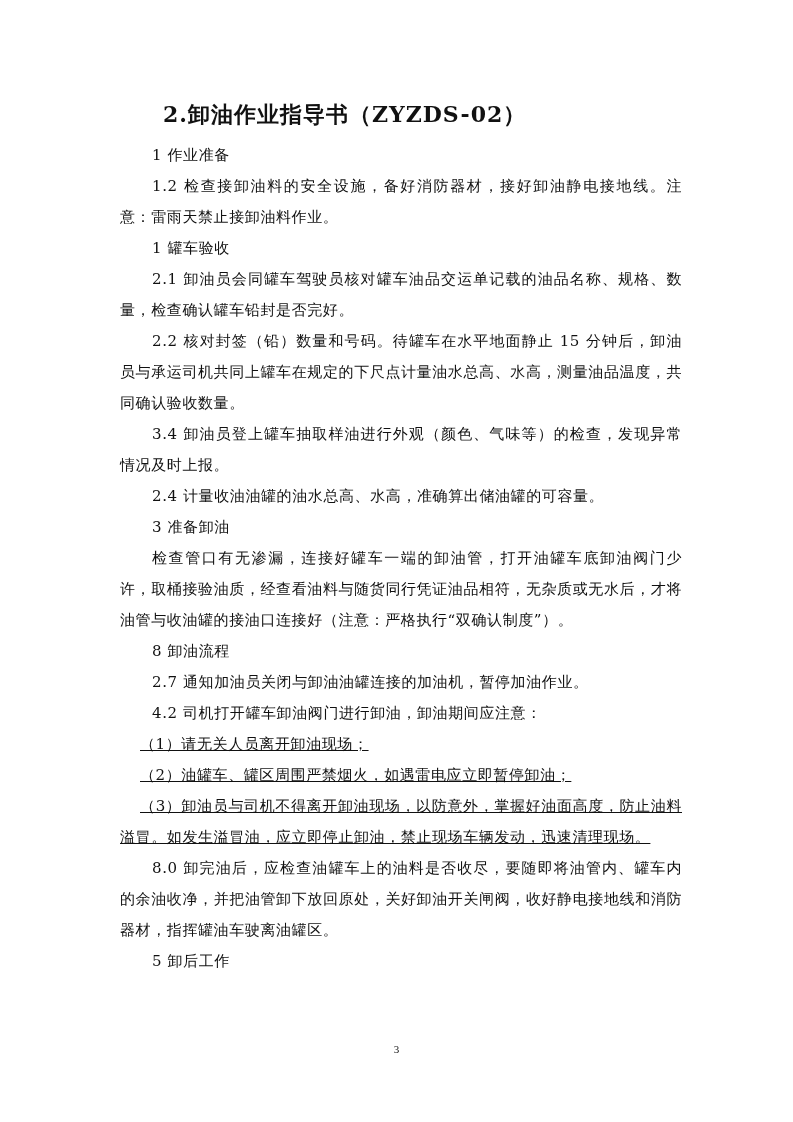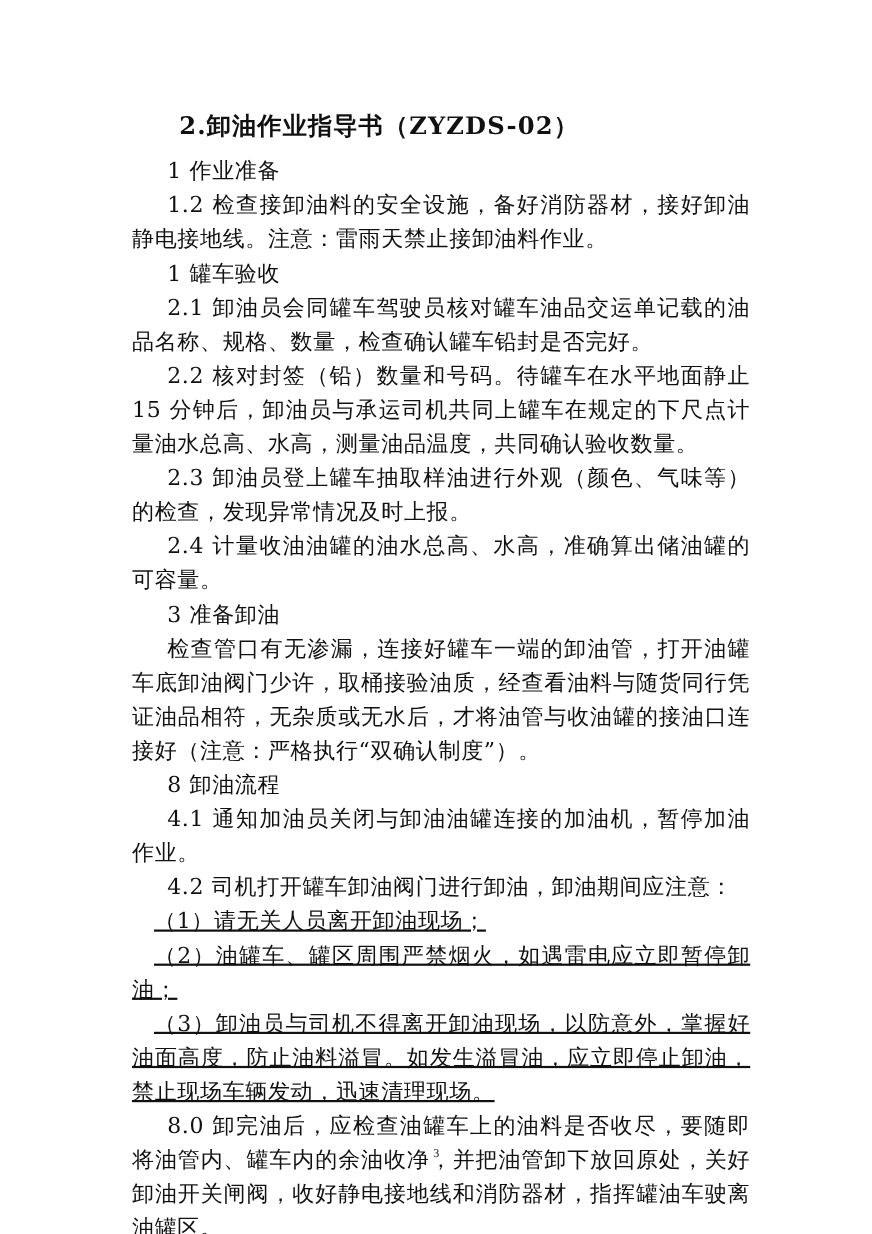--- a/index.html
+++ b/index.html
@@ -2,44 +2,44 @@
 <html><head>
 <meta charset="utf-8">
 <style>
   html, body { margin: 0; padding: 0; background: #ffffff; }
   body { width: 793px; height: 1122px; position: relative; overflow: hidden;
          font-family: "DejaVu Serif", "Liberation Serif", serif; color: #111; }
   .page { position: absolute; left: 0; top: 0; width: 793px; height: 1122px; }
   .title { position: absolute; left: 163px; top: 100px; font-size: 22px; font-weight: bold;
            letter-spacing: 1px; white-space: nowrap; }
   .body { position: absolute; left: 120px; top: 140px; width: 562px; }
-  .p { font-size: 20px; line-height: 31px; text-align: justify; text-align-last: left;
+  .p { font-size: 15px; line-height: 31px; text-align: justify; text-align-last: left;
        text-indent: 32px; margin: 0; letter-spacing: 0.6px; }
   .p.sub { text-indent: 20px; text-decoration: underline; }
   .pagenum { position: absolute; top: 1043px; left: 0; width: 793px; text-align: center;
              font-size: 11px; font-family: "Liberation Serif", serif; }
 </style>
 </head>
 <body>
 
 <div class="page">
   <div class="title">2.卸油作业指导书（ZYZDS-02）</div>
 
   <div class="body">
     <p class="p">1 作业准备</p>
     <p class="p">1.2 检查接卸油料的安全设施，备好消防器材，接好卸油静电接地线。注意：雷雨天禁止接卸油料作业。</p>
     <p class="p">1 罐车验收</p>
     <p class="p">2.1 卸油员会同罐车驾驶员核对罐车油品交运单记载的油品名称、规格、数量，检查确认罐车铅封是否完好。</p>
     <p class="p">2.2 核对封签（铅）数量和号码。待罐车在水平地面静止 15 分钟后，卸油员与承运司机共同上罐车在规定的下尺点计量油水总高、水高，测量油品温度，共同确认验收数量。</p>
-    <p class="p">2.3 卸油员登上罐车抽取样油进行外观（颜色、气味等）的检查，发现异常情况及时上报。</p>
+    <p class="p">3.4 卸油员登上罐车抽取样油进行外观（颜色、气味等）的检查，发现异常情况及时上报。</p>
     <p class="p">2.4 计量收油油罐的油水总高、水高，准确算出储油罐的可容量。</p>
     <p class="p">3 准备卸油</p>
     <p class="p">检查管口有无渗漏，连接好罐车一端的卸油管，打开油罐车底卸油阀门少许，取桶接验油质，经查看油料与随货同行凭证油品相符，无杂质或无水后，才将油管与收油罐的接油口连接好（注意：严格执行“双确认制度”）。</p>
     <p class="p">8 卸油流程</p>
-    <p class="p">4.1 通知加油员关闭与卸油油罐连接的加油机，暂停加油作业。</p>
+    <p class="p">2.7 通知加油员关闭与卸油油罐连接的加油机，暂停加油作业。</p>
     <p class="p">4.2 司机打开罐车卸油阀门进行卸油，卸油期间应注意：</p>
     <p class="p sub">（1）请无关人员离开卸油现场；</p>
     <p class="p sub">（2）油罐车、罐区周围严禁烟火，如遇雷电应立即暂停卸油；</p>
     <p class="p sub">（3）卸油员与司机不得离开卸油现场，以防意外，掌握好油面高度，防止油料溢冒。如发生溢冒油，应立即停止卸油，禁止现场车辆发动，迅速清理现场。</p>
     <p class="p">8.0 卸完油后，应检查油罐车上的油料是否收尽，要随即将油管内、罐车内的余油收净，并把油管卸下放回原处，关好卸油开关闸阀，收好静电接地线和消防器材，指挥罐油车驶离油罐区。</p>
     <p class="p">5 卸后工作</p>
   </div>
 
   <div class="pagenum">3</div>
 </div>

